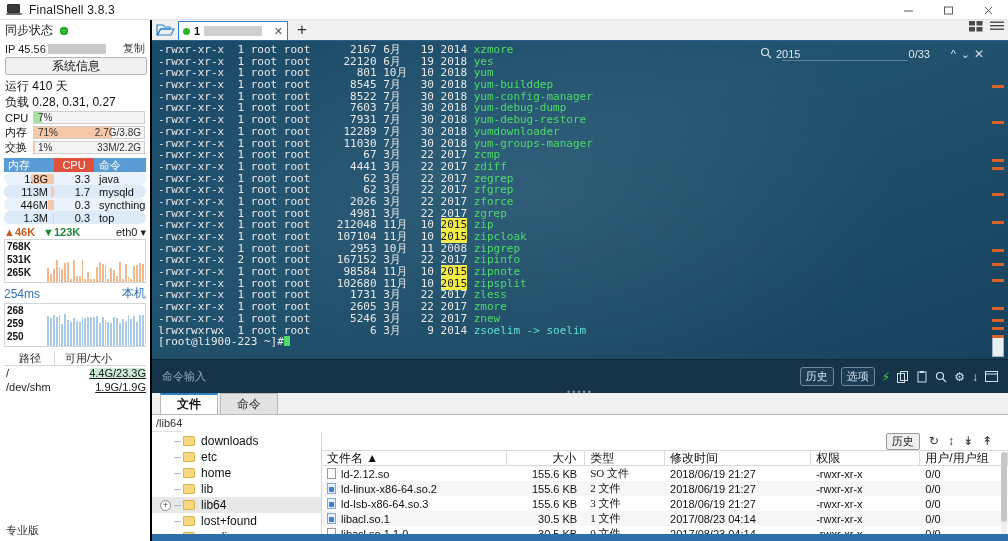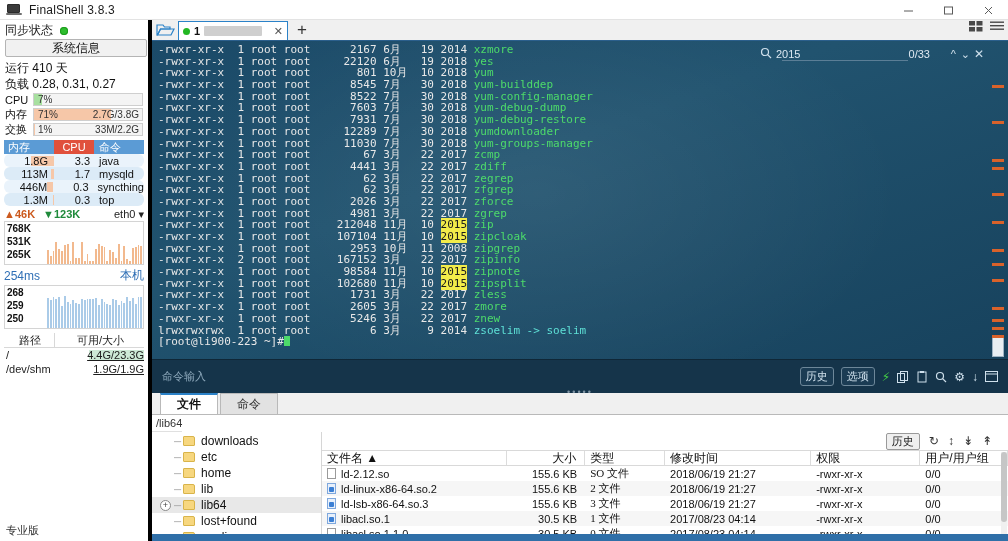--- a/index.html
+++ b/index.html
@@ -25,21 +25,21 @@
      background: #6f6f6f; border-radius: 1px; }
   .tb-title { font-size: 12px; color: #1a1a1a; margin-left: 5px; letter-spacing: .2px; }
   .winbtns { position: absolute; right: 0; top: 0; height: 20px; display: flex; }
   .winbtn { width: 40px; height: 20px; display: flex; align-items: center; justify-content: center;
      color: #5b5b5b; font-size: 12px; }
   .winbtn svg { display: block; }
 
   
   .sidebar {
     position: absolute; left: 0; top: 20px; width: 152px; height: 521px;
-    background: #ffffff; border-right: 4px solid #000000;
+    background: #ffffff; border-right: 2px solid #000000;
     font-size: 11px; color: #1c1c1c; overflow: hidden;
   }
   .sb-row { display: flex; align-items: center; padding: 0 5px; height: 17px; }
   .sb-sync { margin-top: 2px; font-size: 12px; }
   .dot-green { width: 8px; height: 8px; border-radius: 50%; background: #2ebd2e; margin-left: 7px;
      box-shadow: 0 0 0 1px #1d9c1d inset; }
   .sb-ip { margin-top: 1px; font-size: 11px; display: flex; align-items: center; width: 100%; }
   .redact { display: inline-block; height: 10px; width: 58px; background: #c9c9c9; margin-left: 2px;
      border-radius: 1px; filter: blur(0.4px); }
   .sb-copy { margin-left: auto; color: #3a3a3a; font-size: 11px; }
@@ -84,21 +84,21 @@
      display: flex; align-items: flex-end; }
   .graph .bars i { display: block; width: 2px; margin-right: 1px; }
 
   .ping-head { display: flex; align-items: center; padding: 2px 4px 0 4px; font-size: 12px; }
   .ping-ms { color: #2f6fb5; }
   .ping-host { margin-left: auto; color: #2f6fb5; }
 
   .disk-head { display: flex; margin: 4px 4px 0 4px; font-size: 11px; border-bottom: 1px solid #d8d8d8;
      height: 15px; align-items: center; }
   .disk-head .d1 { width: 50px; padding-left: 2px; text-align: center; }
-  .disk-head .d2 { padding-left: 22px; border-left: 1px solid #d8d8d8; flex: 1; }
+  .disk-head .d2 { padding-left: 10px; border-left: 1px solid #d8d8d8; flex: 1; }
   .disk-row { display: flex; margin: 0 4px; font-size: 11px; height: 14px; align-items: center; }
   .disk-row .d1 { width: 52px; padding-left: 2px; }
   .disk-row .d2 { flex: 1; text-align: right; position: relative; text-decoration: underline; }
   .disk-row .d2 .df { position: absolute; right: 0; top: 1px; bottom: 1px; background: #cde9d6; z-index: 0; }
   .disk-row .d2 span { position: relative; z-index: 1; }
   .sb-edition { position: absolute; bottom: 3px; left: 6px; font-size: 11px; color: #333; }
 
   
   .rightpane { position: absolute; left: 152px; top: 20px; width: 856px; height: 521px; background: #f0f0f0; }
 
@@ -233,20 +233,25 @@
             <line x1="9" y1="2" x2="2" y2="9" stroke="#5b5b5b" stroke-width="1"></line>
           </svg>
       </div>
     </div>
   </div>
 
   <div class="sidebar">
     <div class="sb-row sb-sync">
       <span>同步状态</span>
       <span class="dot-green"></span>
+    </div>
+    <div class="sb-row sb-ip">
+      <span>IP 45.56</span>
+      <span class="redact"></span>
+      <span class="sb-copy">复制</span>
     </div>
     <div class="sysinfo-btn">系统信息</div>
     <div class="sb-line">运行 410 天</div>
     <div class="sb-line">负载 0.28, 0.31, 0.27</div>
 
     <div id="meters">
   <div class="meter">
     <div class="mlabel">CPU</div>
     <div class="bar">
       <div class="fill" style="width:7%;background:#a8e0a0"></div>

